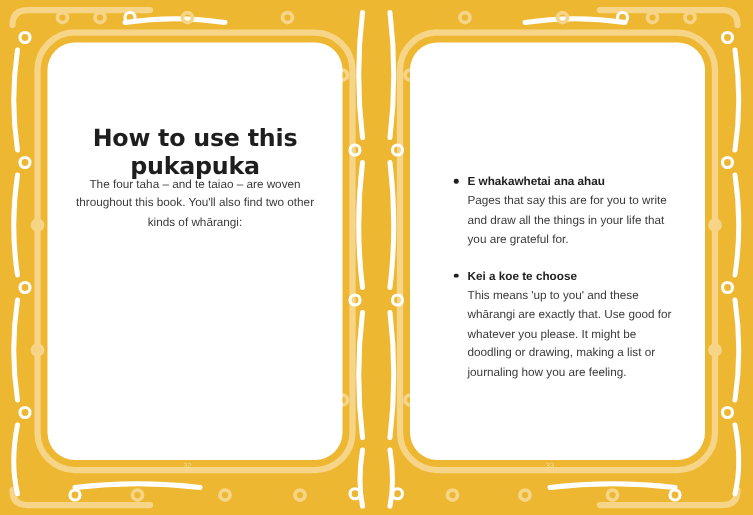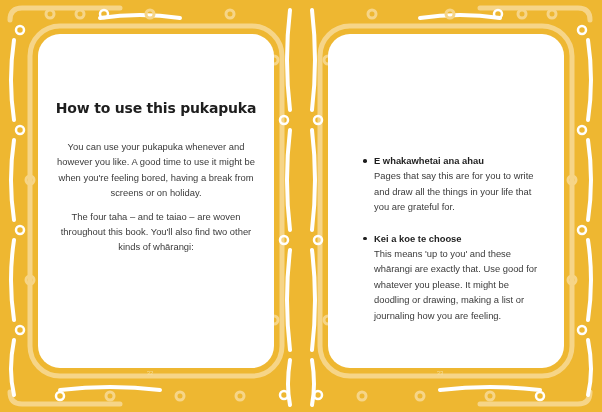--- a/index.html
+++ b/index.html
@@ -16,21 +16,21 @@
       background: #ffffff;
       border-radius: 22px;
     }
     .page-left  { left: 38px;  top: 34px; width: 236px; height: 334px; }
     .page-right { left: 328px; top: 34px; width: 236px; height: 334px; }
 
     .title {
       position: absolute; left: 50px; top: 100px; width: 212px;
       text-align: center;
       font-family: "DejaVu Sans", sans-serif;
-      font-weight: bold; font-size: 14px; letter-spacing: -0.2px;
+      font-weight: bold; font-size: 19px; letter-spacing: -0.2px;
       color: #1e1e1e;
       margin: 0;
     }
     .left-body {
       position: absolute; left: 54px; top: 139px; width: 204px;
       text-align: center;
       font-family: "Liberation Sans", sans-serif;
       font-size: 9.4px; line-height: 15.4px; color: #3a3a3a;
     }
     .left-body p { margin: 0 0 8px 0; }
@@ -38,21 +38,21 @@
     .right-body {
       position: absolute; left: 362px; top: 137px; width: 180px;
       font-family: "Liberation Sans", sans-serif;
       font-size: 9.4px; line-height: 15.4px; color: #3a3a3a;
     }
     .bullet { position: relative; padding-left: 12px; margin-bottom: 14px; }
     .bullet .dot {
       position: absolute; left: 1px; top: 6px; width: 3.5px; height: 3.5px;
       border-radius: 50%; background: #1e1e1e;
     }
-    .bullet .head { font-weight: bold; color: #1e1e1e; display: block; margin-top: 16px; }
+    .bullet .head { font-weight: bold; color: #1e1e1e; display: block; }
     .bullet .desc { display: block; }
 
     .page-num {
       position: absolute; top: 370px; width: 30px; text-align: center;
       font-family: "Liberation Sans", sans-serif;
       font-size: 6px; color: #f6dd9a;
     }
     .num-left  { left: 135px; }
     .num-right { left: 425px; }
   </style>
@@ -143,21 +143,20 @@
         <circle cx="328" cy="320" r="4"></circle>
     </g>
   </svg>
 
   <div class="page page-left"></div>
   <div class="page page-right"></div>
 
   <h1 class="title">How to use this pukapuka</h1>
 
   <div class="left-body">
-    <p>You can use your pukapuka whenever and however you like. A good time to use it might be when you're feeling bored, having a break from screens or on holiday.</p>
     <p>The four taha – and te taiao – are woven throughout this book. You'll also find two other kinds of whārangi:</p>
   </div>
 
   <div class="right-body">
     <div class="bullet">
       <span class="dot"></span>
       <span class="head">E whakawhetai ana ahau</span>
       <span class="desc">Pages that say this are for you to write and draw all the things in your life that you are grateful for.</span>
     </div>
     <div class="bullet">

